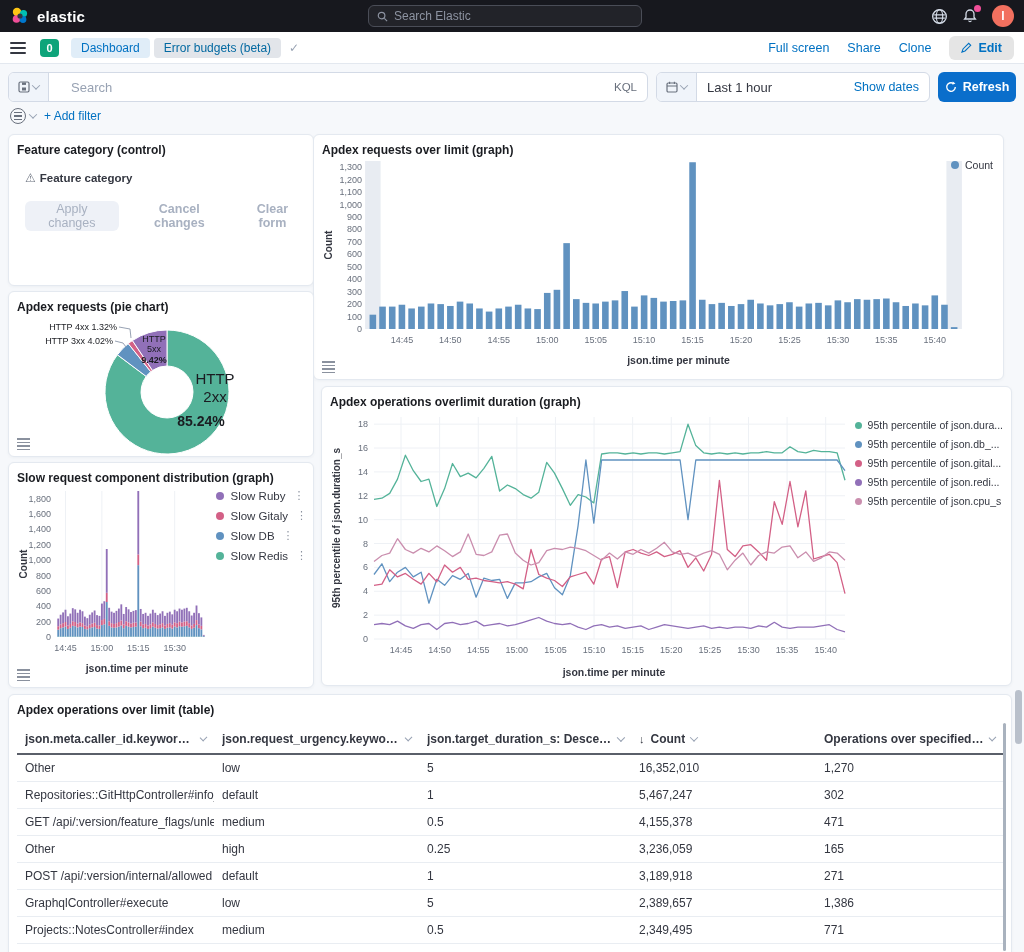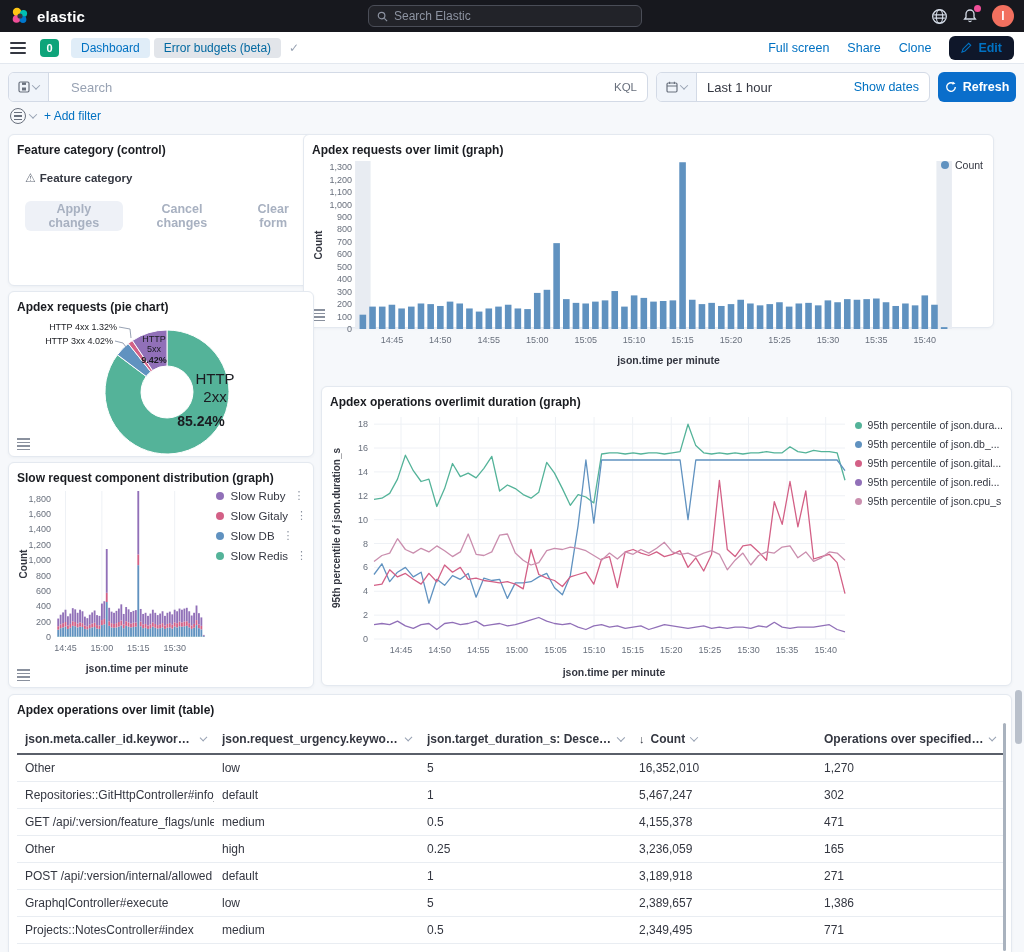--- a/index.html
+++ b/index.html
@@ -23,21 +23,21 @@
   .burger { display:flex; flex-direction:column; gap:3px; width:16px; cursor:pointer; }
   .burger i { display:block; height:2px; background:#343741; border-radius:1px; }
   .count-badge { margin-left:14px; min-width:19px; height:18px; border-radius:4px; background:#0EA47A; color:#fff; font-size:11px; font-weight:700; display:flex; align-items:center; justify-content:center; padding:0 4px; }
   .crumbs { display:flex; align-items:center; gap:4px; margin-left:12px; }
   .crumb { font-size:12px; padding:3px 10px; border-radius:4px; }
   .crumb.blue { background:#E0EDF8; color:#0071C2; }
   .crumb.gray { background:#E2E5EA; color:#0369a1; }
   .check { color:#98A2B3; font-size:12px; margin-left:4px; }
   .tb-actions { margin-left:auto; display:flex; align-items:center; gap:18px; }
   .tb-link { color:#0071C2; font-size:12.5px; cursor:pointer; }
-  .edit-btn { display:flex; align-items:center; gap:6px; background:#0f172a; color:#0071C2; font-size:12.5px; font-weight:600; height:24px; padding:0 12px; border:none; border-radius:6px; cursor:pointer; }
+  .edit-btn { display:flex; align-items:center; gap:6px; background:#e5e5e5; color:#0071C2; font-size:12.5px; font-weight:600; height:24px; padding:0 12px; border:none; border-radius:6px; cursor:pointer; }
 
   
   .query-row { position:absolute; top:64px; left:0; right:0; height:46px; display:flex; align-items:center; gap:8px; padding:0 8px; }
   .search-group { flex:1; display:flex; height:30px; border:1px solid #D3DAE6; border-radius:6px; background:#fff; overflow:hidden; }
   .icon-btn { width:40px; display:flex; align-items:center; justify-content:center; gap:3px; background:#F0F4FA; border-right:1px solid #D3DAE6; cursor:pointer; }
   .search-input { flex:1; display:flex; align-items:center; padding:0 22px; }
   .search-input span.ph { color:#98A2B3; font-size:13px; }
   .kql { color:#69707D; font-size:11.5px; font-weight:400; padding-right:10px; align-self:center; cursor:pointer; }
   .date-group { width:274px; display:flex; height:30px; border:1px solid #D3DAE6; border-radius:6px; background:#fff; overflow:hidden; align-items:stretch; }
   .date-text { flex:1; display:flex; align-items:center; padding:0 10px; font-size:13px; color:#343741; }
@@ -53,21 +53,21 @@
   .panel-title { font-size:12px; font-weight:700; color:#1A1C21; line-height:14px; }
   .menu-icon { position:absolute; left:8px; bottom:6px; display:flex; flex-direction:column; gap:2px; width:13px; cursor:pointer; }
   .menu-icon i { display:block; height:1.4px; background:#8A919E; }
 
   
   .ctl-label { display:flex; align-items:center; gap:4px; font-size:11.5px; font-weight:700; color:#343741; margin:14px 0 6px 8px; }
   .warn { color:#69707D; font-size:12px; }
   .select-box { margin:0 8px; height:34px; border:1px solid #D3DAE6; border-radius:6px; background:#fff; display:flex; align-items:center; justify-content:space-between; padding:0 10px; cursor:pointer; }
   .select-box span { color:#8E95A3; font-size:13px; }
   .ctl-buttons { display:flex; align-items:center; gap:14px; margin:16px 0 0 8px; }
-  .btn-disabled-fill { background:#EEF1F7; color:#A8B1C1; border:none; border-radius:6px; font-size:12.5px; font-weight:700; height:30px; padding:0 12px; }
+  .btn-disabled-fill { background:#EEF1F7; color:#A8B1C1; border:none; border-radius:6px; font-size:12.5px; font-weight:400; height:30px; padding:0 12px; }
   .btn-disabled-text { background:none; border:none; color:#A8B1C1; font-size:12.5px; font-weight:600; padding:0 6px; }
 
   
   .tick { font-size:9px; fill:#69707D; font-family:"Liberation Sans",sans-serif; }
   .axis-label { font-size:10px; font-weight:700; fill:#343741; font-family:"Liberation Sans",sans-serif; }
   .xlabel { text-align:center; font-size:10.5px; font-weight:700; color:#343741; margin-top:1px; }
   .legend { position:absolute; display:flex; flex-direction:column; gap:7px; }
   .legend-item { display:flex; align-items:center; gap:6px; cursor:pointer; }
   .legend-dot { width:8px; height:8px; border-radius:50%; flex:none; }
   .legend-label { font-size:10.5px; color:#343741; white-space:nowrap; }
@@ -210,21 +210,21 @@
       <span class="warn">⚠</span>
       <span>Feature category</span>
     </div>
     <div class="ctl-buttons">
       <button class="btn-disabled-fill">Apply changes</button>
       <button class="btn-disabled-text">Cancel changes</button>
       <button class="btn-disabled-text">Clear form</button>
     </div>
   </section>
 
-  <section class="panel" style="left:303px; top:134px; width:691px; height:194px;">
+  <section class="panel" style="left:313px; top:134px; width:691px; height:246px;">
     <div class="panel-title">Apdex requests over limit (graph)</div>
     <div id="barChartMount"><svg viewBox="0 0 655 192" width="655" height="192">
           <text x="40" y="175" text-anchor="end" class="tick">0</text>
           <text x="40" y="162.55555555555554" text-anchor="end" class="tick">100</text>
           <text x="40" y="150.11111111111111" text-anchor="end" class="tick">200</text>
           <text x="40" y="137.66666666666669" text-anchor="end" class="tick">300</text>
           <text x="40" y="125.22222222222223" text-anchor="end" class="tick">400</text>
           <text x="40" y="112.77777777777777" text-anchor="end" class="tick">500</text>
           <text x="40" y="100.33333333333334" text-anchor="end" class="tick">600</text>
           <text x="40" y="87.8888888888889" text-anchor="end" class="tick">700</text>

